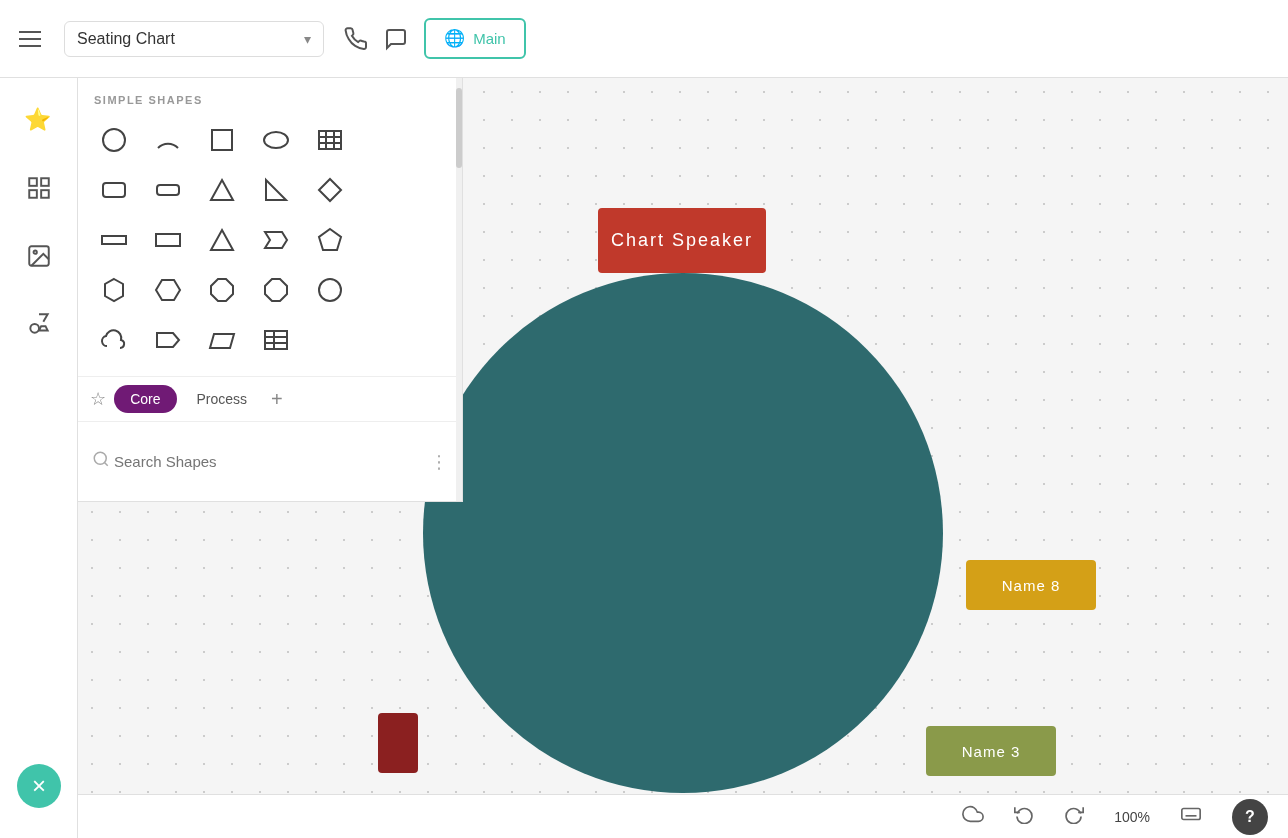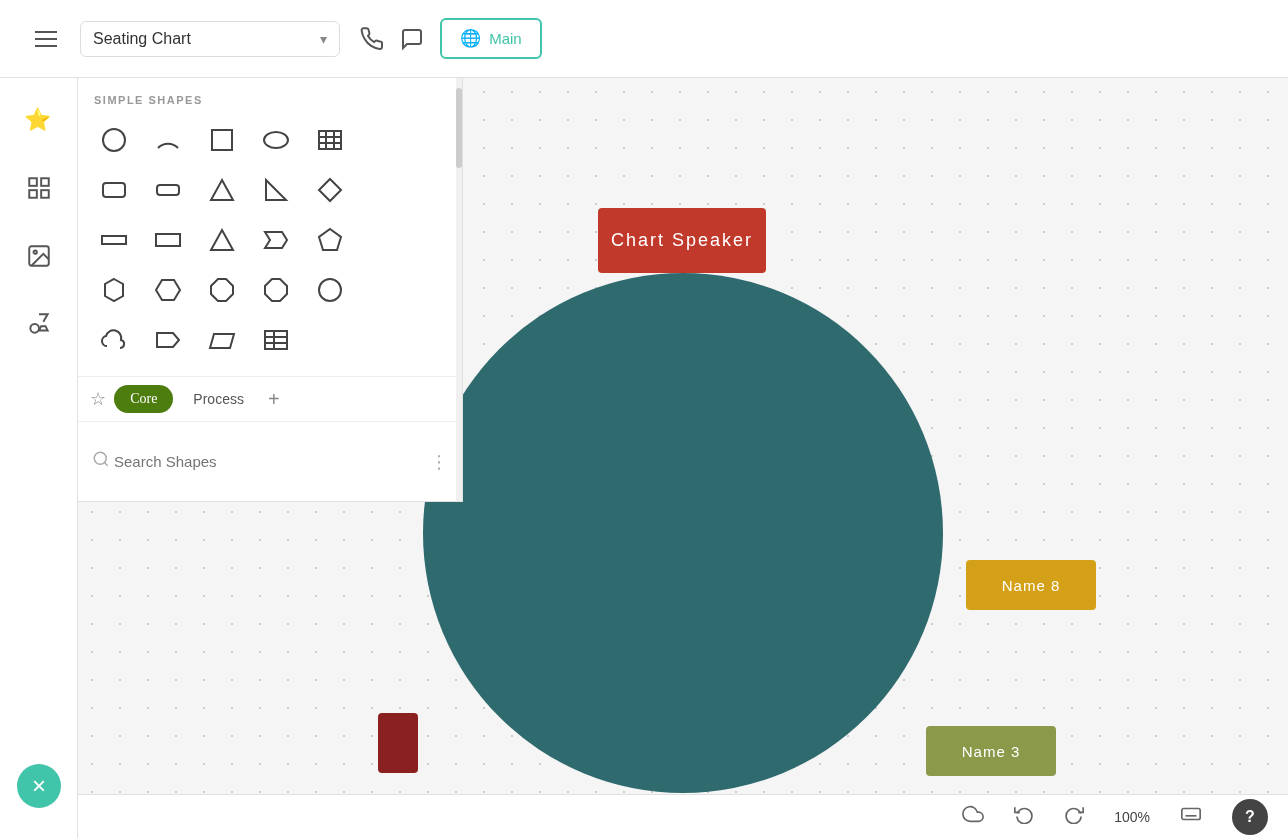--- a/index.html
+++ b/index.html
@@ -7,21 +7,21 @@
 
     
     .header {
       position: absolute;
       top: 0; left: 0; right: 0;
       height: 78px;
       background: #ffffff;
       border-bottom: 1px solid #e0e0e0;
       display: flex;
       align-items: center;
-      padding: 0 24px;
+      padding: 0 8px;
       z-index: 100;
     }
     .menu-btn {
       width: 44px; height: 44px;
       background: none;
       border: none;
       cursor: pointer;
       display: flex; flex-direction: column; align-items: center; justify-content: center; gap: 5px;
       margin-right: 12px;
     }
@@ -265,23 +265,22 @@
     }
     .tab-btn {
       padding: 6px 16px;
       border-radius: 20px;
       border: none;
       cursor: pointer;
       font-size: 14px;
       font-weight: 500;
     }
     .tab-btn.active {
-      background: #4d7c0f;
+      background: #701a75;
       color: #fff;
-      font-family: Liberation Serif, serif;
     }
     .tab-btn.inactive {
       background: none;
       color: #555;
     }
     .tab-add {
       background: none; border: none;
       color: #888; font-size: 20px;
       cursor: pointer;
       margin-left: 4px;

